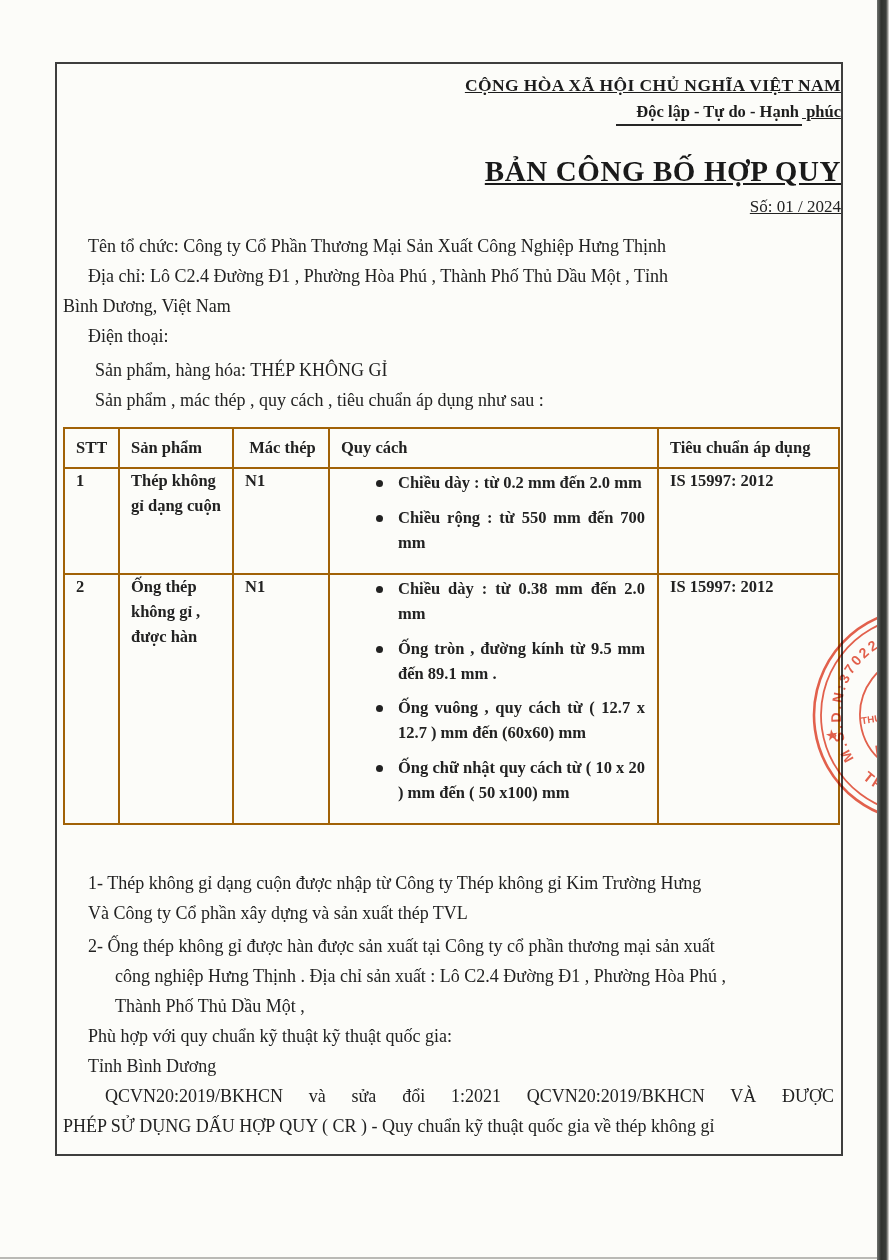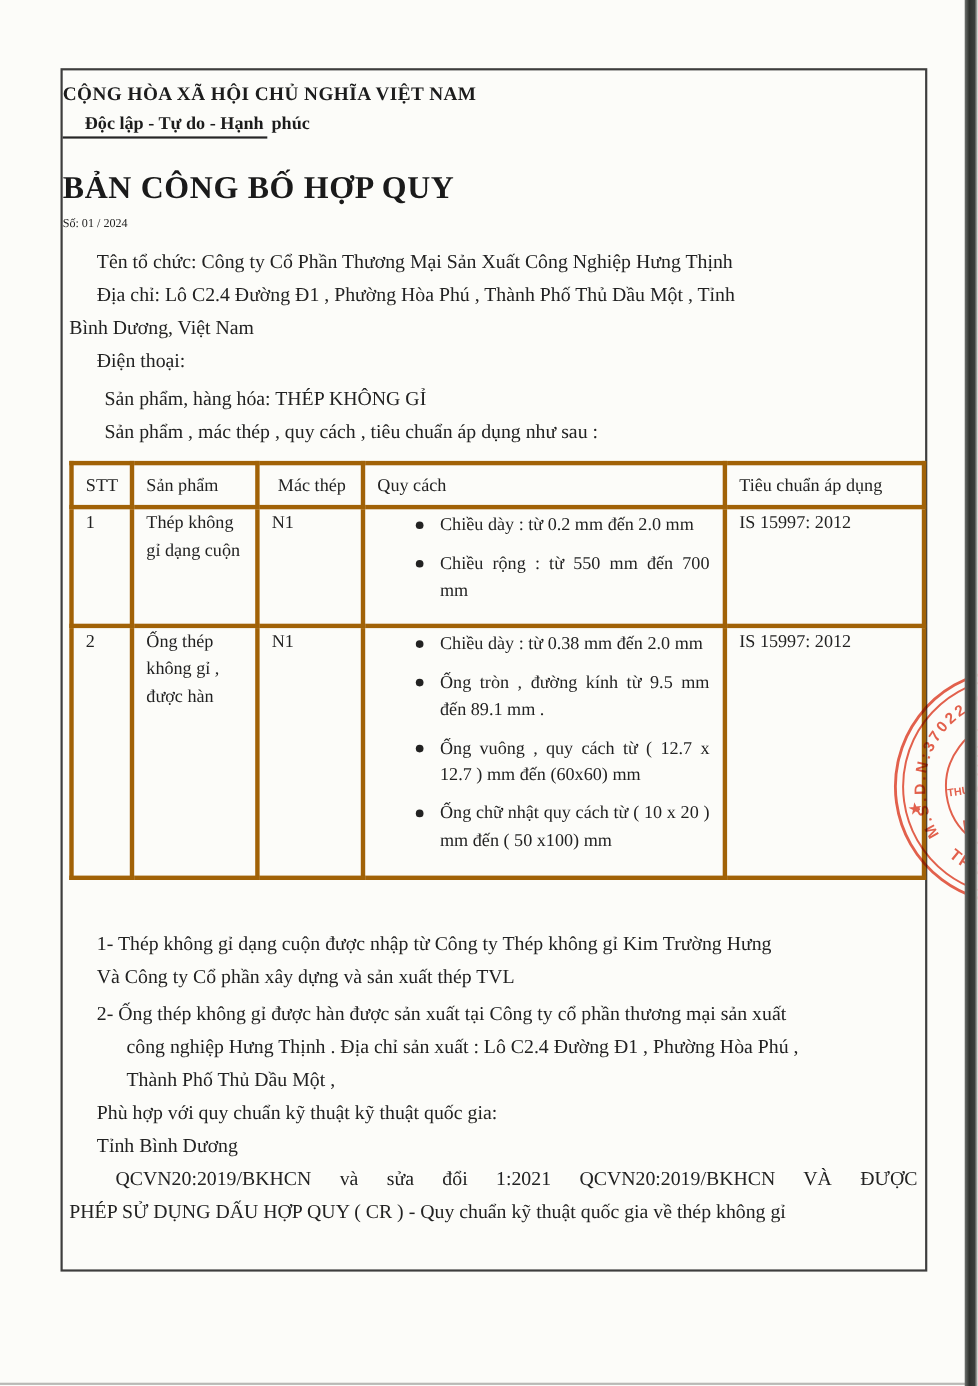--- a/index.html
+++ b/index.html
@@ -22,48 +22,48 @@
     background:#b9b9b5;z-index:8;
   }
   
   .frame{
     position:absolute;left:55px;top:62px;width:788px;height:1094px;
     border:2px solid #3e3e3e;
     box-sizing:border-box;
   }
   .inner{position:relative;width:100%;height:100%;}
 
-  .center{text-align:left;}
+  .center{text-align:right;text-decoration:underline;}
   .nat-title{margin-top:11px;font-size:17.5px;font-weight:bold;letter-spacing:.4px;color:#1c1c1c;}
   .motto{margin-top:6px;font-size:16.5px;font-weight:bold;color:#1c1c1c;}
   .motto .ul{border-bottom:2px solid #262626;padding:0 3px 2px 20px;display:inline-block;}
   .doc-title{margin-top:29px;font-size:29px;font-weight:bold;letter-spacing:.6px;color:#1a1a1a;}
-  .doc-no{margin-top:9px;font-size:11px;}
+  .doc-no{margin-top:9px;font-size:17px;}
 
   .info{margin:14px 7px 0 6px;font-size:18px;line-height:30px;}
   .info .ln{padding-left:25px;}
   .info .ln2{padding-left:32px;}
   .info .wrapline{padding-left:0;}
   .bold{font-weight:normal;}
   .gap-sm{margin-top:4px;}
 
   table.spec{
     border-collapse:collapse;
     margin:12px 0 0 6px;
     width:775px;
     table-layout:fixed;
     font-size:16.5px;
     line-height:1.5;
   }
   table.spec th, table.spec td{
-    border:4px solid #a16207;
+    border:2px solid #a16207;
     vertical-align:top;
     padding:0 8px 8px 11px;
     box-sizing:border-box;
-    font-weight:normal;
+    font-weight:bold;
     text-align:left;
   }
   table.spec th{height:40px;vertical-align:middle;padding-top:4px;padding-bottom:4px;}
   td.c-stt, th.c-stt{text-align:center;padding-left:4px;padding-right:4px;}
   td.c-mac{text-align:center;}
   td.c-sp{text-align:justify;padding-right:10px;}
   tr.r1 td{height:100px;}
   tr.r2 td{height:229px;}
   ul.qc{list-style:none;margin:2px 0 0 0;padding:0 4px 0 30px;}
   ul.qc li{position:relative;padding-left:27px;margin-bottom:10px;text-align:justify;}

